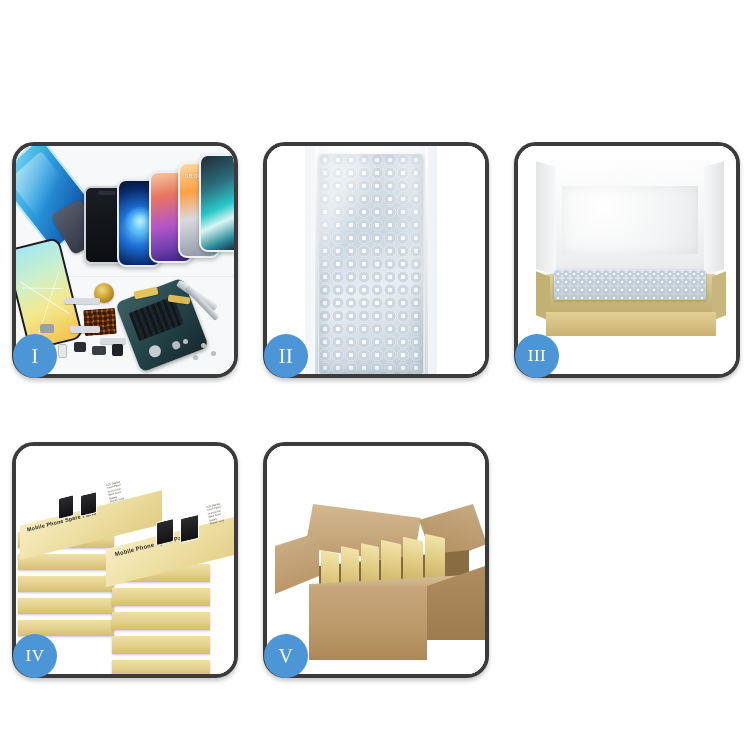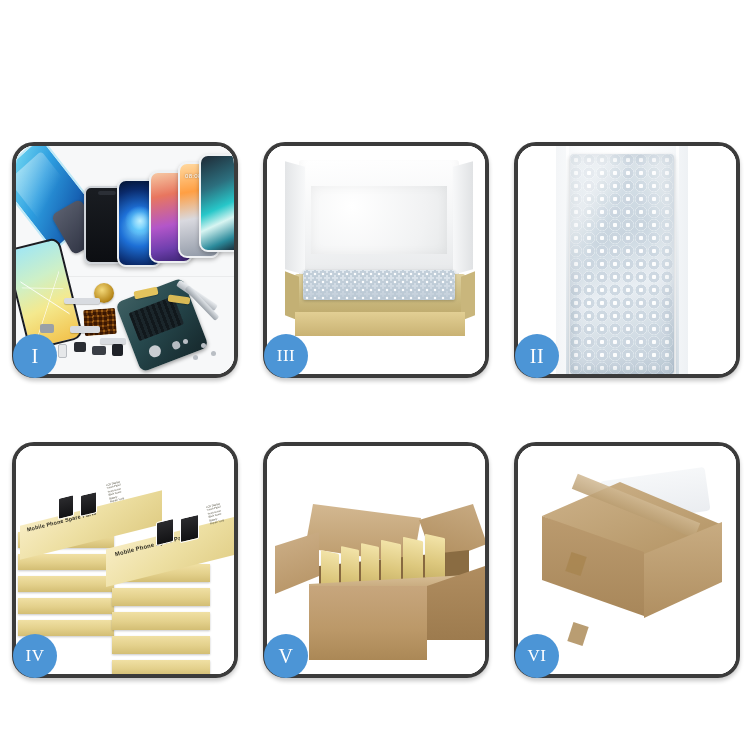--- a/index.html
+++ b/index.html
@@ -453,39 +453,39 @@
         <div class="screw s1"></div>
         <div class="screw s2"></div>
         <div class="screw s3"></div>
         <div class="screw s4"></div>
       </div>
       <div class="badge">I</div>
     </div>
 
     <div class="panel">
       <div class="panel-inner">
+        <div class="p2-bg"></div>
+        <div class="wrapsheet"></div>
+        <div class="wrap-seam"></div>
+        <div class="wrap-seam r"></div>
+        <div class="bubbles"></div>
+      </div>
+      <div class="badge">II</div>
+    </div>
+
+    <div class="panel">
+      <div class="panel-inner">
         <div class="p3-bg"></div>
         <div class="box3-lid"></div>
         <div class="box3-foam"></div>
         <div class="box3-tray"></div>
         <div class="box3-bubble"></div>
         <div class="box3-front"></div>
       </div>
       <div class="badge wide">III</div>
-    </div>
-
-    <div class="panel">
-      <div class="panel-inner">
-        <div class="p2-bg"></div>
-        <div class="wrapsheet"></div>
-        <div class="wrap-seam"></div>
-        <div class="wrap-seam r"></div>
-        <div class="bubbles"></div>
-      </div>
-      <div class="badge">II</div>
     </div>
 
     <div class="panel">
       <div class="panel-inner">
         <div class="p4-bg"></div>
 
         <div class="stackbox" style="left:2px;  top:86px;  width:96px; height:16px;"></div>
         <div class="stackbox" style="left:2px;  top:108px; width:96px; height:16px;"></div>
         <div class="stackbox" style="left:2px;  top:130px; width:96px; height:16px;"></div>
         <div class="stackbox" style="left:2px;  top:152px; width:96px; height:16px;"></div>
@@ -537,28 +537,15 @@
         <div class="ybar" style="left:158px; top:90px; width:20px; height:44px; transform:skewY(12deg);"></div>
 
         <div class="c5-flapL"></div>
         <div class="c5-rim"></div>
         <div class="c5-right"></div>
         <div class="c5-front"></div>
       </div>
       <div class="badge">V</div>
     </div>
 
-    <div class="panel">
-      <div class="panel-inner">
-        <div class="p6-bg"></div>
-        <div class="c6-shadowcard"></div>
-        <div class="c6-top"></div>
-        <div class="c6-tape"></div>
-        <div class="c6-left"></div>
-        <div class="c6-right"></div>
-        <div class="c6-tab" style="left:50px; top:108px; transform:rotate(18deg);"></div>
-        <div class="c6-tab" style="left:52px; top:178px; transform:rotate(18deg);"></div>
-      </div>
-      <div class="badge wide">VI</div>
-    </div>
 
   </div>
 </div>
 
 </body></html>

